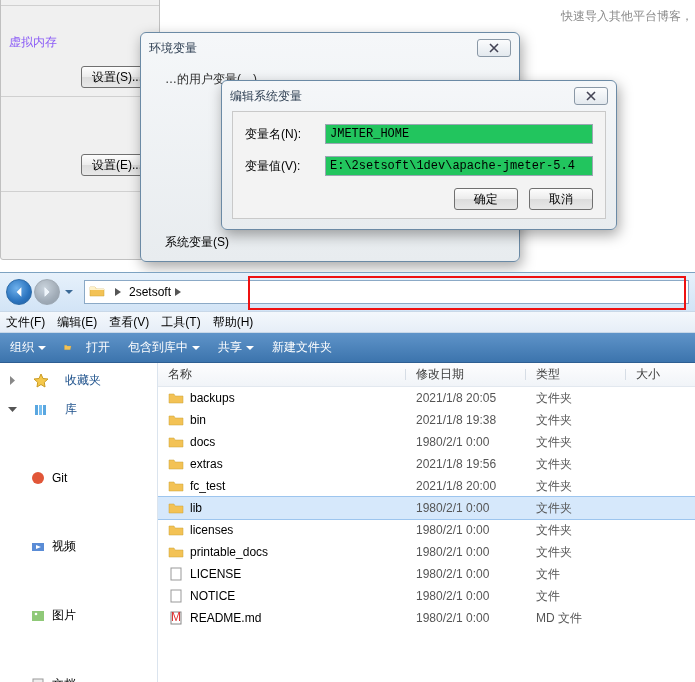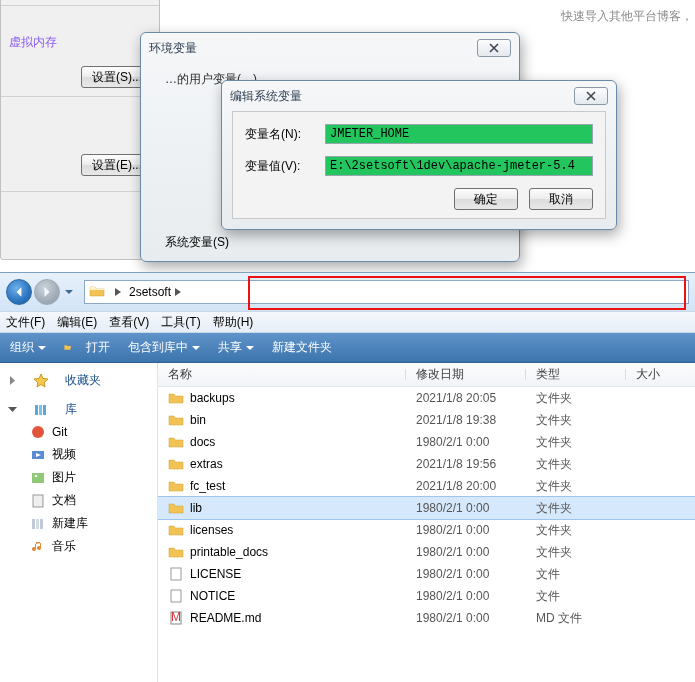--- a/index.html
+++ b/index.html
@@ -65,21 +65,21 @@
 .exp-toolbar .tbitem svg{ width:8px; height:8px; fill:#fff;}
 .exp-toolbar .foldopen { width:18px; height:16px; }
 
 .exp-body { display:flex; height:calc(100% - 90px); background:#fff;}
 .sidebar { width:158px; border-right:1px solid #dbe4ee; overflow:auto; padding:6px 0;}
 .sb-group { margin-bottom:6px; }
 .sb-head { display:flex; align-items:center; gap:16px; padding:3px 8px; cursor:pointer;}
 .sb-head .tw { width:9px; display:inline-flex; }
 .sb-head .tw svg{width:9px;height:9px;}
 .sb-head .txt { color:#1b4f8a; }
-.sb-item { display:flex; align-items:center; gap:6px; padding:3px 8px 3px 30px; cursor:pointer;}
+.sb-item { display:flex; align-items:center; gap:6px; padding:3px 8px 3px 30px; cursor:pointer;margin-top:46px;}
 .icon16 { width:16px; height:16px; flex:0 0 16px;}
 
 .filespane { flex:1; display:flex; flex-direction:column;}
 .cols { height:24px; display:flex; align-items:center; border-bottom:1px solid #e2e8ef; background:linear-gradient(#fdfdfe,#f1f4f8); }
 .cols div { padding:0 10px; color:#3b3b3b; position:relative;}
 .cols div:not(:last-child)::after { content:""; position:absolute; right:0; top:3px; bottom:3px; width:1px; background:#d6dde5;}
 .col-name { width:248px;}
 .col-date { width:120px;}
 .col-type { width:100px;}
 .col-size { flex:1;}

